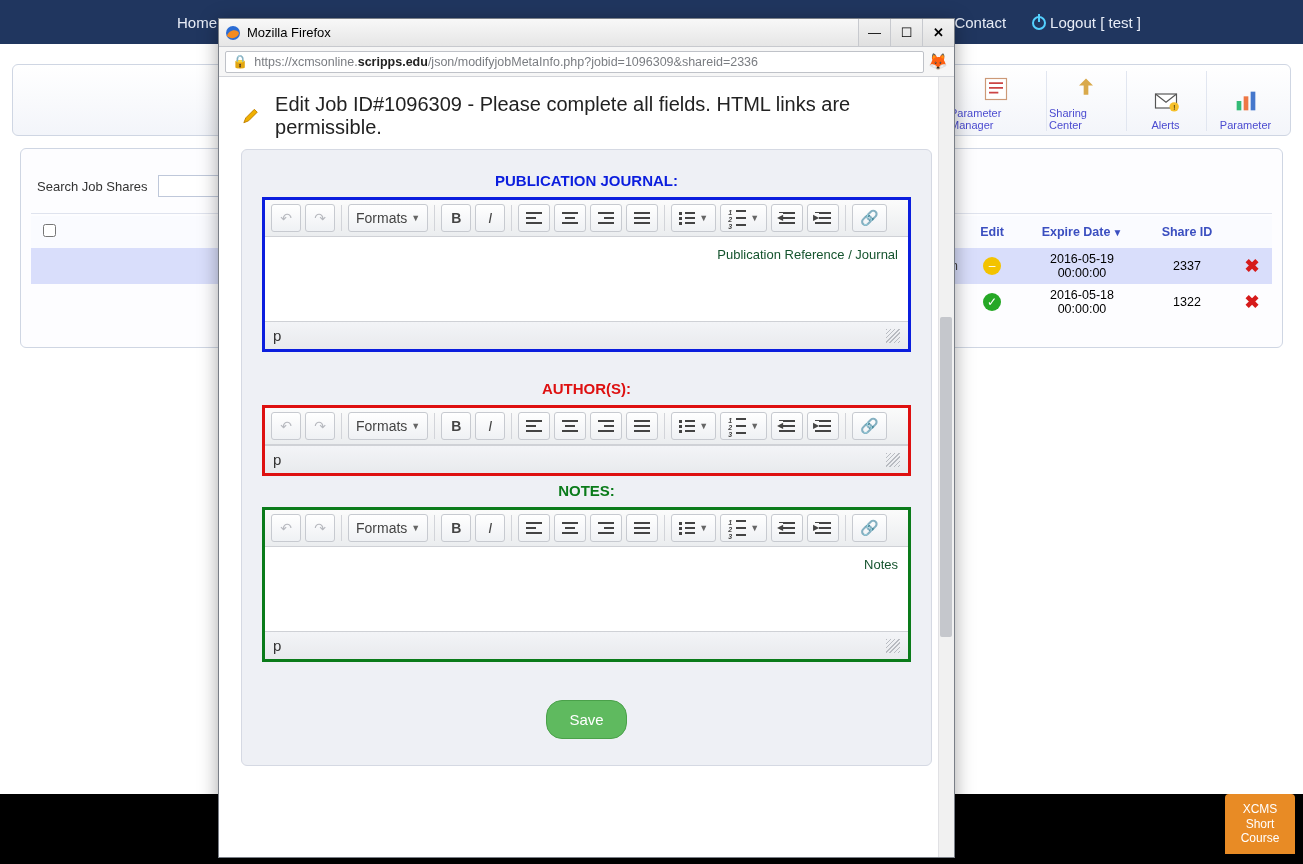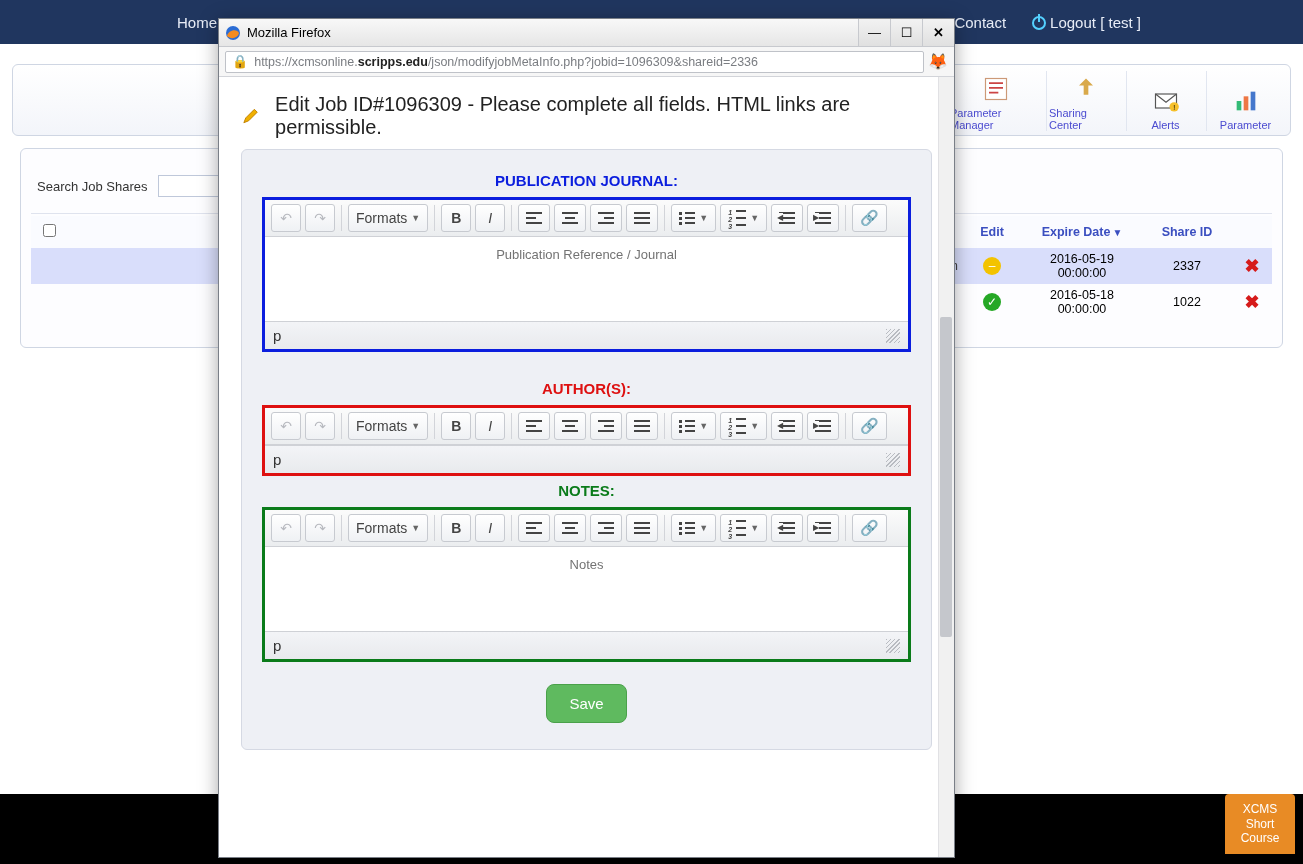--- a/index.html
+++ b/index.html
@@ -137,34 +137,34 @@
   }
   .tb-btn{
     border:1px solid #c7cad0;background:linear-gradient(#ffffff,#eff1f4);
     height:28px;min-width:30px;padding:0 7px;border-radius:3px;
     display:inline-flex;align-items:center;justify-content:center;
     font-size:14px;color:#444;
   }
   .tb-btn.disabled{color:#b7b9bf;}
   .tb-sep{width:1px;height:26px;background:#d2d4d9;margin:0 2px;}
   .tb-btn .car{font-size:9px;margin-left:4px;color:#666;}
-  .ed-body{height:84px;padding:10px;font-size:13px;color:#737373;text-align:center;}
+  .ed-body{height:84px;padding:10px;font-size:13px;color:#14532d;text-align:right;}
   .ed-status{
     background:linear-gradient(#f3f4f7,#e8eaed);
     border-top:1px solid #cfd1d6;height:28px;padding:0 8px;
     display:flex;align-items:center;justify-content:space-between;
     font-size:15px;color:#333;
   }
   .resize-grip{width:14px;height:14px;background:
     repeating-linear-gradient(135deg,#b8bbc1 0 1px,transparent 1px 3px);
   }
 
   .savebtn{
-    display:block;margin:22px auto 0 auto;
-    background:#5fba5f;color:#fff;border:1px solid #4aa14a;border-radius:8px;
+    display:block;margin:38px auto 0 auto;
+    background:#5fba5f;color:#fff;border:1px solid #4aa14a;border-radius:16px;
     padding:10px 22px;font-size:15px;
   }
 
   
   .al{display:inline-block;width:16px;height:12px;position:relative;}
   .al span{position:absolute;height:2px;background:#444;left:0;right:0;}
   .al .l1{top:0;} .al .l2{top:5px;} .al .l3{top:10px;}
   .al.left .l2{right:6px;} .al.center .l2{left:3px;right:3px;} .al.right .l2{left:6px;}
   .al.just .l2{}
 
@@ -256,21 +256,21 @@
 00:00:00</td>
         <td>2337</td>
         <td><span class="xmark">✖</span></td>
       </tr>
       <tr>
         <td class="cbcell"></td>
         <td></td>
         <td><span class="pill g">✓</span></td>
         <td style="white-space:pre-line;">2016-05-18
 00:00:00</td>
-        <td>1022</td>
+        <td>1322</td>
         <td><span class="xmark">✖</span></td>
       </tr>
     </tbody>
   </table>
 </div>
 
 <div class="footer"></div>
 <div class="course-tab" style="white-space:pre-line;">XCMS
 Short
 Course</div>

